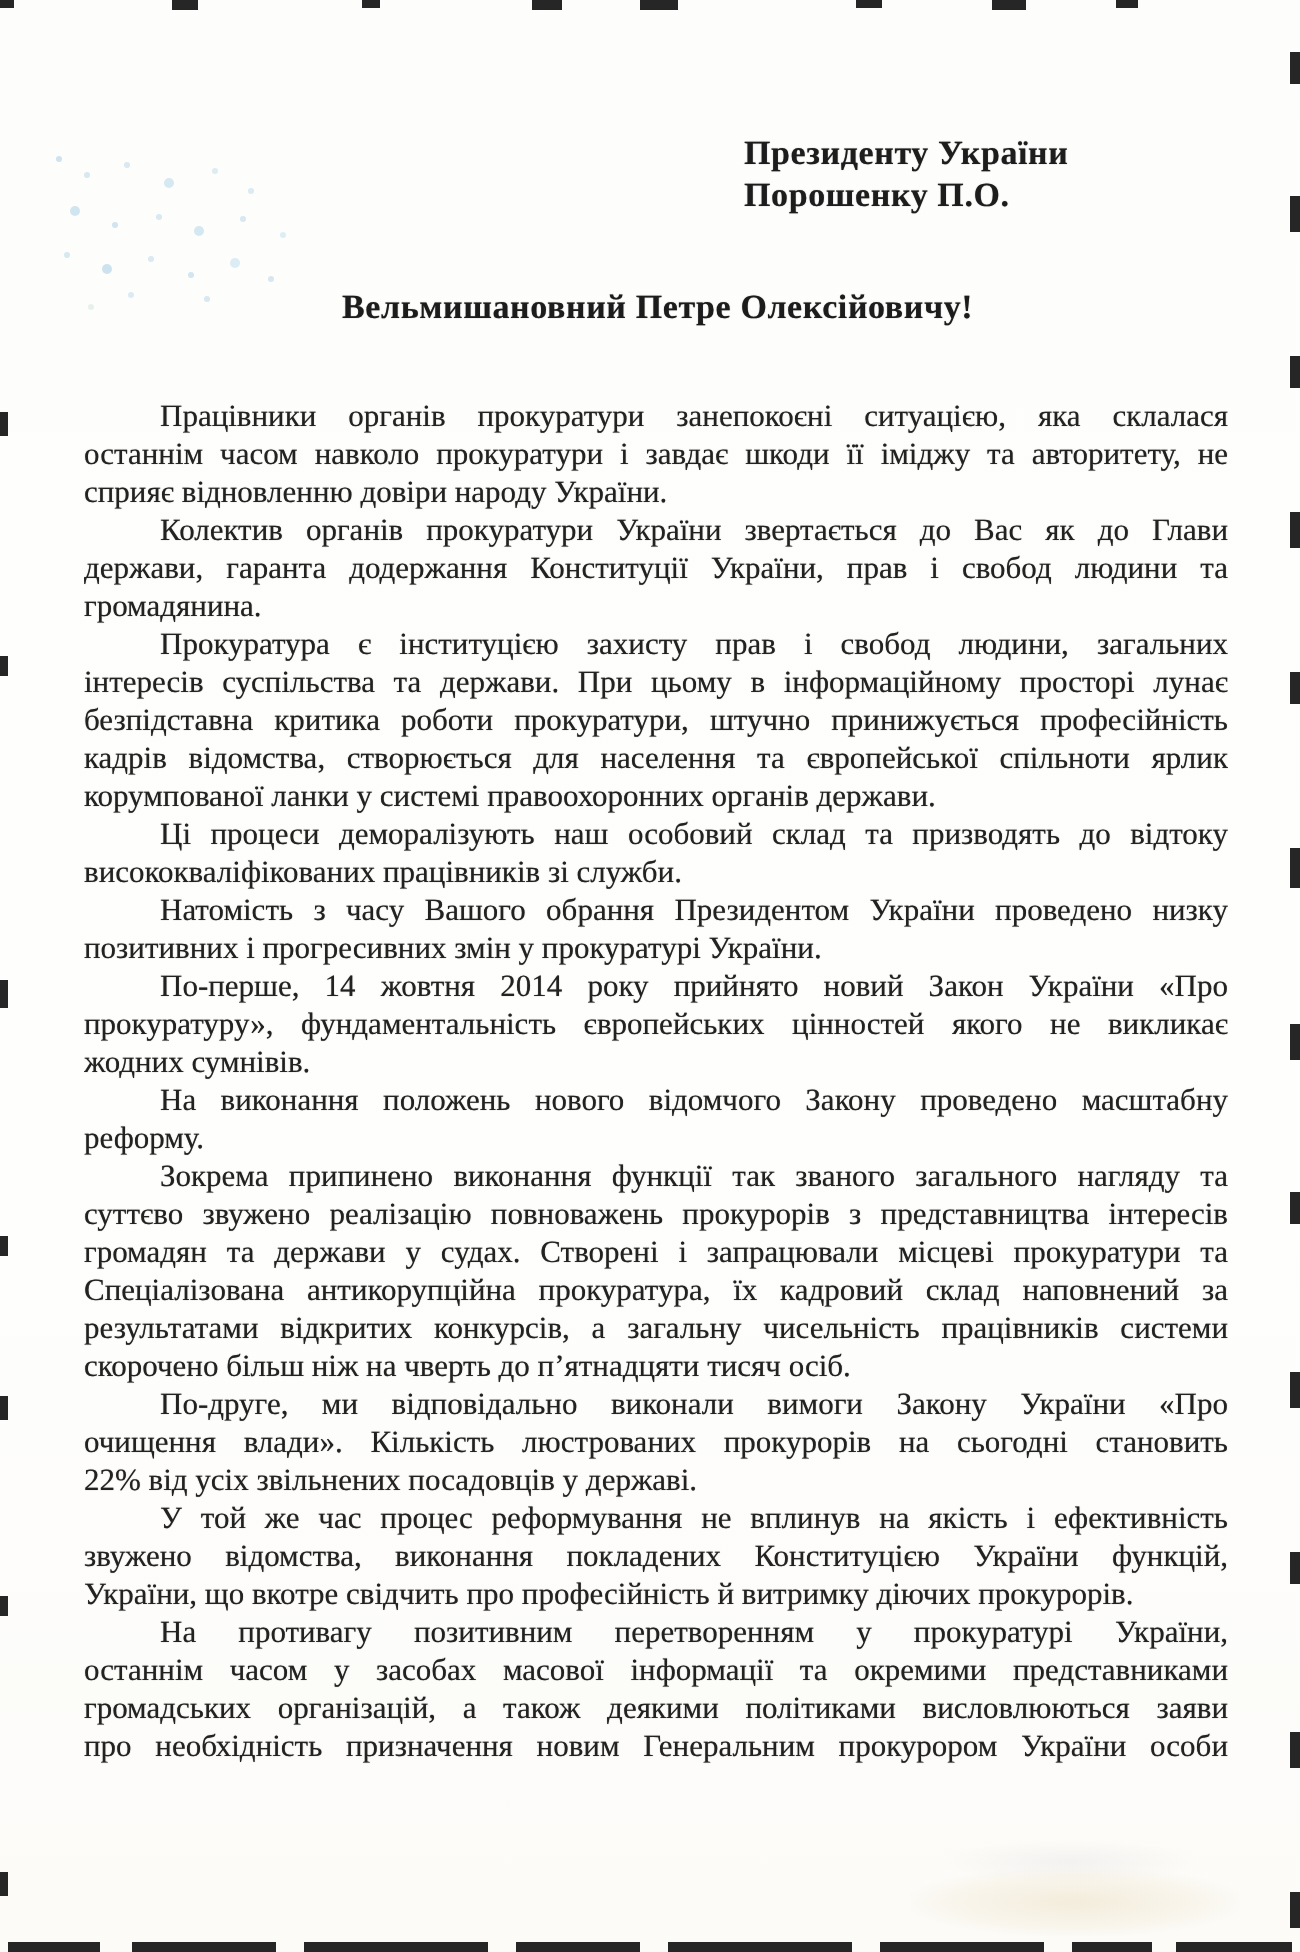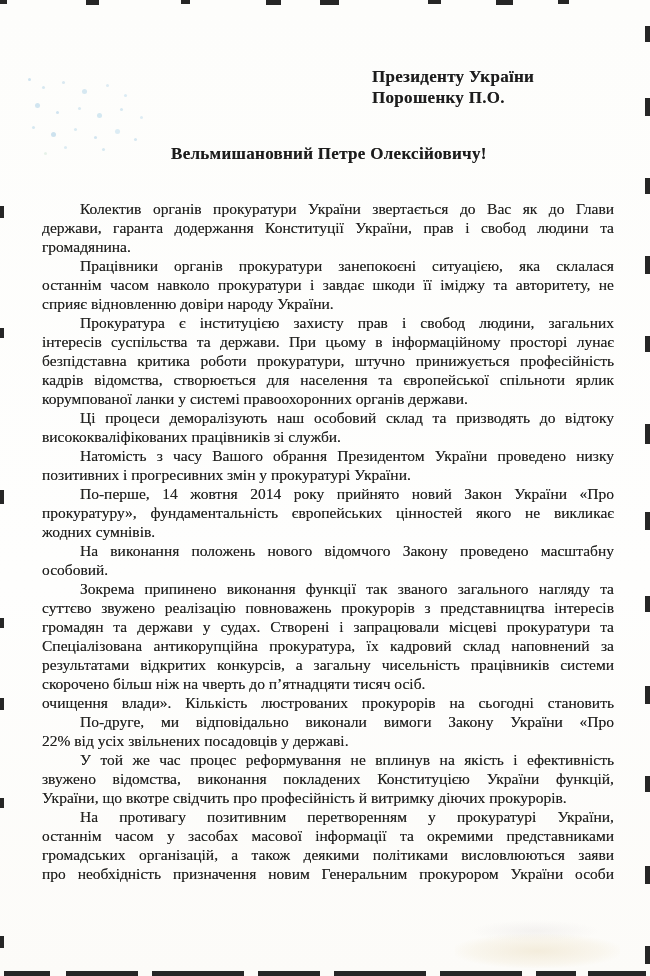--- a/index.html
+++ b/index.html
@@ -114,28 +114,28 @@
 
   <div class="recipient">
     <div>Президенту України</div>
     <div>Порошенку П.О.</div>
   </div>
 
   <div class="salutation">Вельмишановний Петре Олексійовичу!</div>
 
   <div class="letter-body">
       <div>
+        <div class="line first">Працівники органів прокуратури занепокоєні ситуацією, яка склалася</div>
+        <div class="line">останнім часом навколо прокуратури і завдає шкоди її іміджу та авторитету, не</div>
+        <div class="line last">сприяє відновленню довіри народу України.</div>
+      </div>
+      <div>
         <div class="line first">Колектив органів прокуратури України звертається до Вас як до Глави</div>
         <div class="line">держави, гаранта додержання Конституції України, прав і свобод людини та</div>
         <div class="line last">громадянина.</div>
-      </div>
-      <div>
-        <div class="line first">Працівники органів прокуратури занепокоєні ситуацією, яка склалася</div>
-        <div class="line">останнім часом навколо прокуратури і завдає шкоди її іміджу та авторитету, не</div>
-        <div class="line last">сприяє відновленню довіри народу України.</div>
       </div>
       <div>
         <div class="line first">Прокуратура є інституцією захисту прав і свобод людини, загальних</div>
         <div class="line">інтересів суспільства та держави. При цьому в інформаційному просторі лунає</div>
         <div class="line">безпідставна критика роботи прокуратури, штучно принижується професійність</div>
         <div class="line">кадрів відомства, створюється для населення та європейської спільноти ярлик</div>
         <div class="line last">корумпованої ланки у системі правоохоронних органів держави.</div>
       </div>
       <div>
         <div class="line first">Ці процеси деморалізують наш особовий склад та призводять до відтоку</div>
@@ -145,33 +145,33 @@
         <div class="line first">Натомість з часу Вашого обрання Президентом України проведено низку</div>
         <div class="line last">позитивних і прогресивних змін у прокуратурі України.</div>
       </div>
       <div>
         <div class="line first">По-перше, 14 жовтня 2014 року прийнято новий Закон України «Про</div>
         <div class="line">прокуратуру», фундаментальність європейських цінностей якого не викликає</div>
         <div class="line last">жодних сумнівів.</div>
       </div>
       <div>
         <div class="line first">На виконання положень нового відомчого Закону проведено масштабну</div>
-        <div class="line last">особовий.</div>
+        <div class="line last">реформу.</div>
       </div>
       <div>
         <div class="line first">Зокрема припинено виконання функції так званого загального нагляду та</div>
         <div class="line">суттєво звужено реалізацію повноважень прокурорів з представництва інтересів</div>
         <div class="line">громадян та держави у судах. Створені і запрацювали місцеві прокуратури та</div>
         <div class="line">Спеціалізована антикорупційна прокуратура, їх кадровий склад наповнений за</div>
         <div class="line">результатами відкритих конкурсів, а загальну чисельність працівників системи</div>
         <div class="line last">скорочено більш ніж на чверть до п’ятнадцяти тисяч осіб.</div>
       </div>
       <div>
+        <div class="line first">По-друге, ми відповідально виконали вимоги Закону України «Про</div>
         <div class="line">очищення влади». Кількість люстрованих прокурорів на сьогодні становить</div>
-        <div class="line first">По-друге, ми відповідально виконали вимоги Закону України «Про</div>
         <div class="line last">22% від усіх звільнених посадовців у державі.</div>
       </div>
       <div>
         <div class="line first">У той же час процес реформування не вплинув на якість і ефективність</div>
         <div class="line">звужено відомства, виконання покладених Конституцією України функцій,</div>
         <div class="line last">України, що вкотре свідчить про професійність й витримку діючих прокурорів.</div>
       </div>
       <div>
         <div class="line first">На противагу позитивним перетворенням у прокуратурі України,</div>
         <div class="line">останнім часом у засобах масової інформації та окремими представниками</div>

